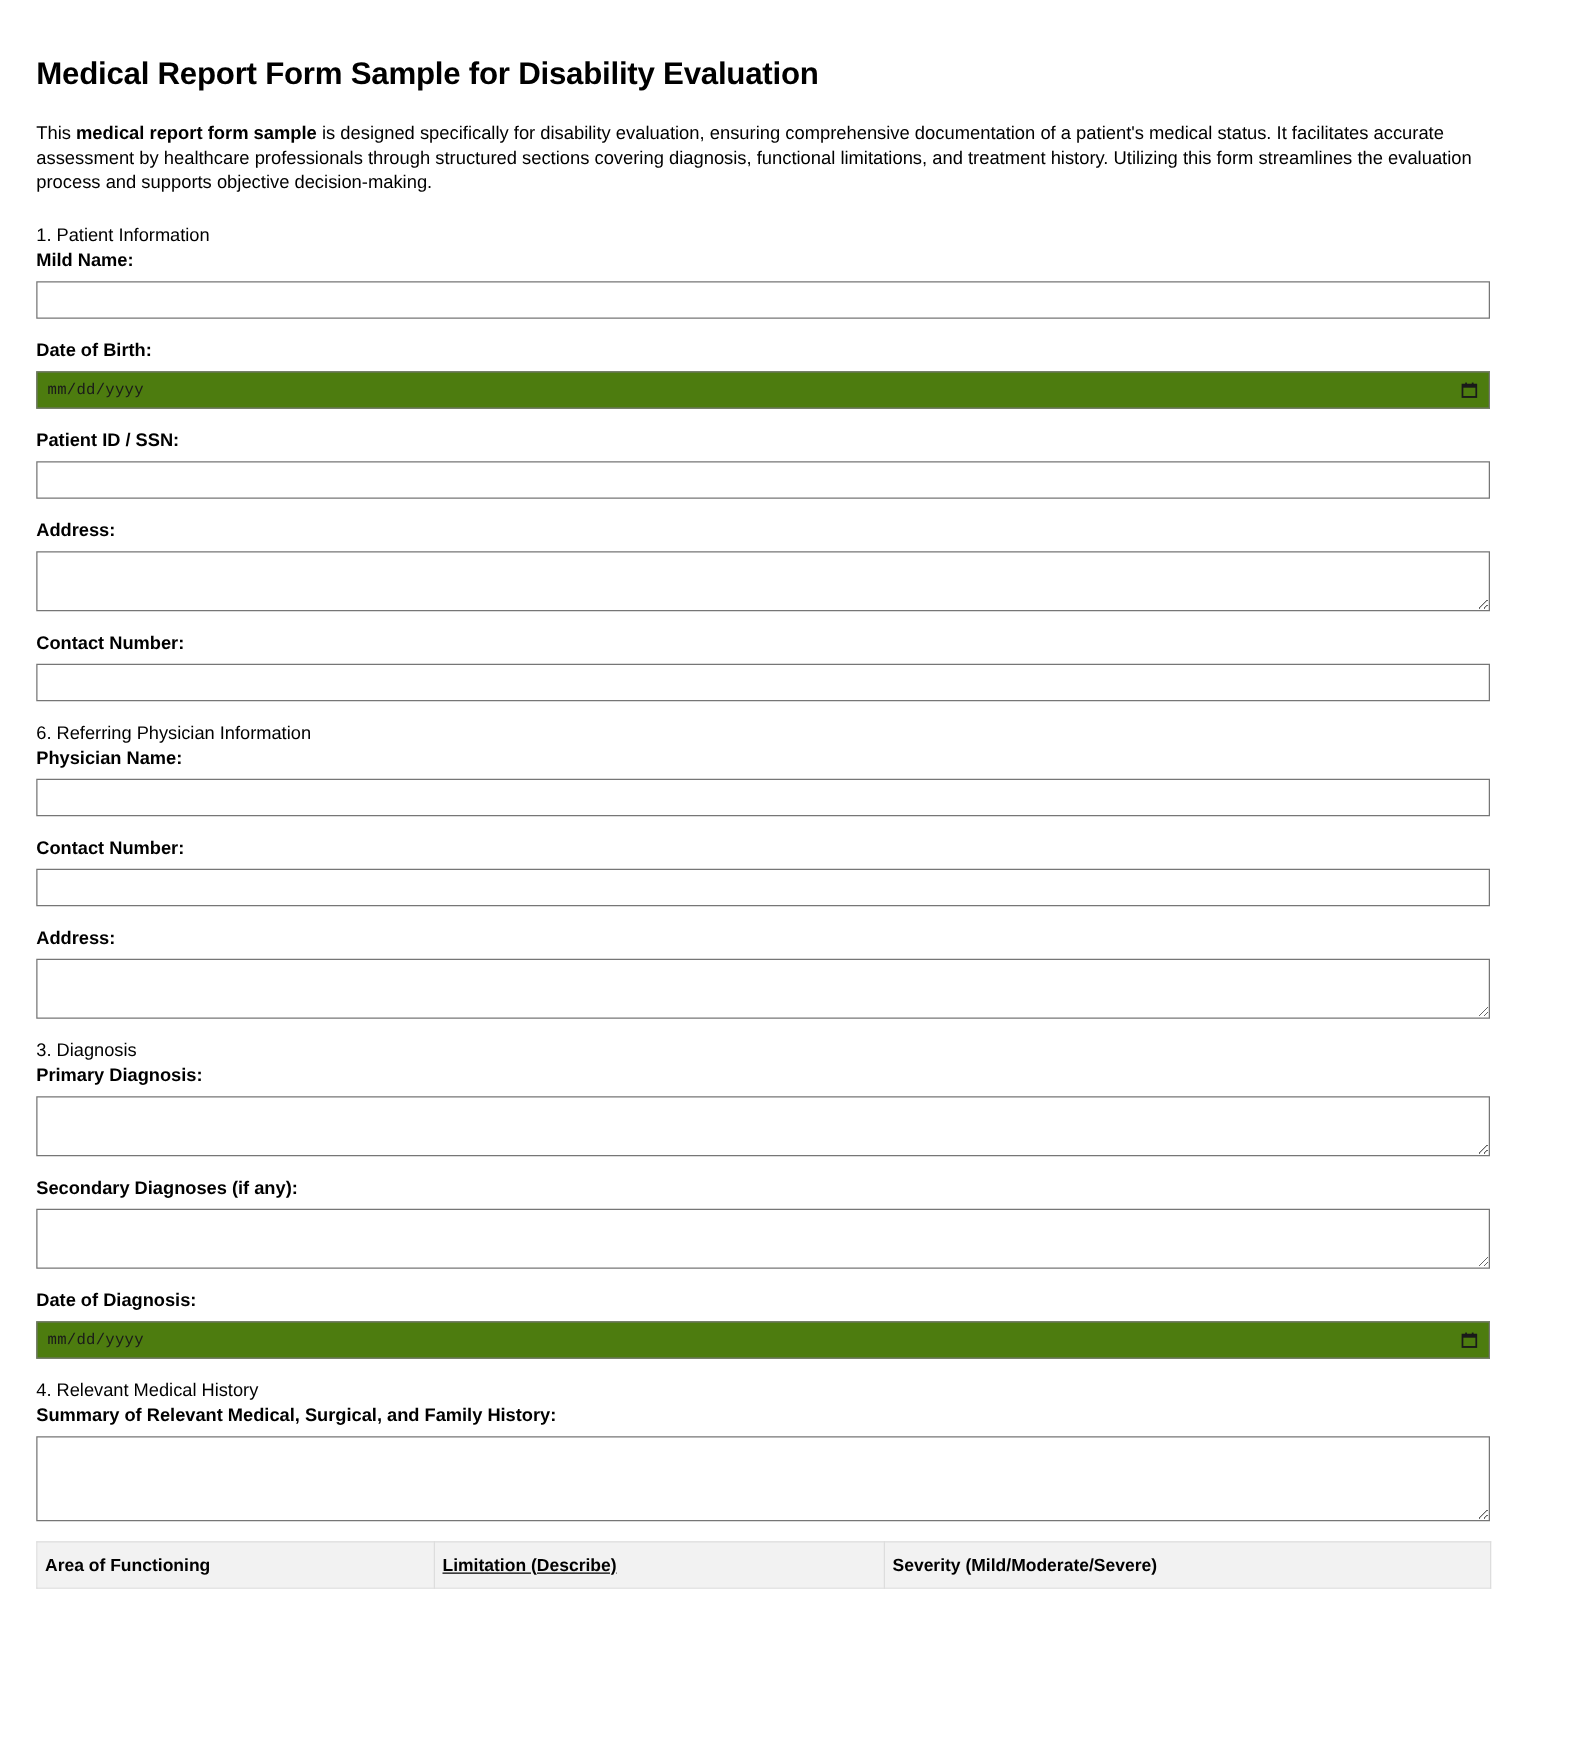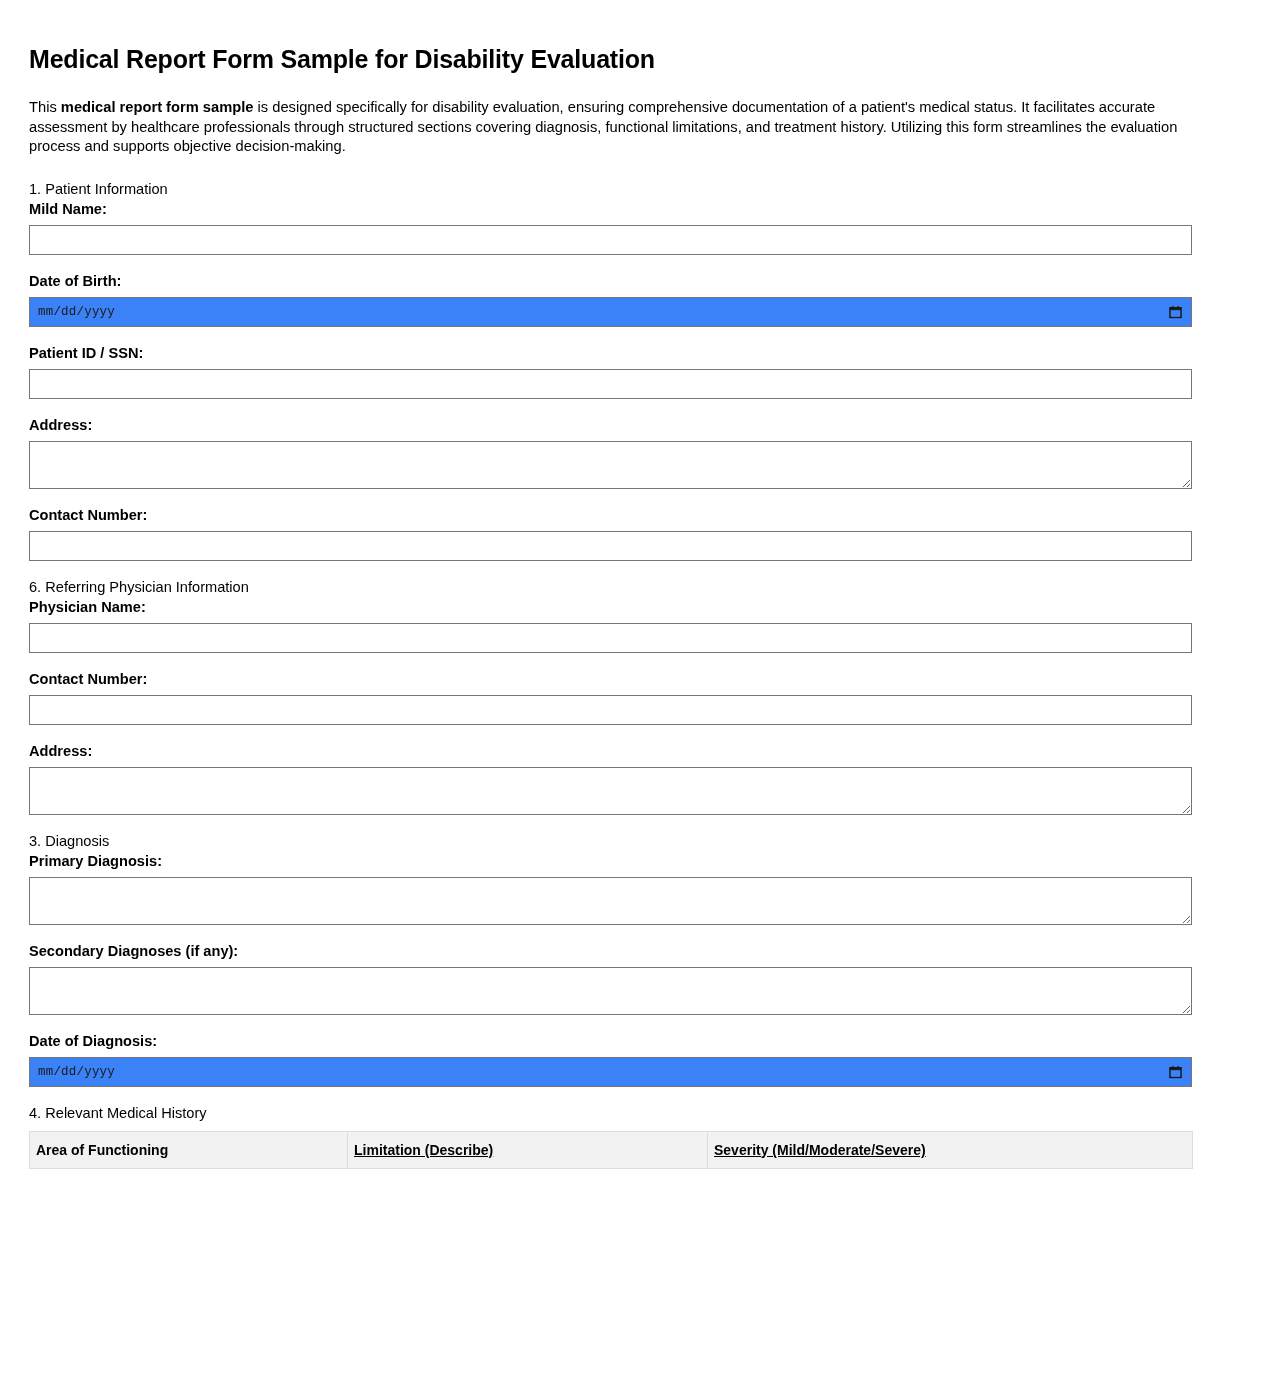--- a/index.html
+++ b/index.html
@@ -61,21 +61,21 @@
     background: #ffffff;
     border: 1px solid #767676;
     border-radius: 0;
     outline: none;
   }
   .date-wrap {
     position: relative;
     width: 1163px;
     height: 30px;
     border: 1px solid #767676;
-    background: #3b82f6;
+    background: #4d7c0f;
     display: flex;
     align-items: center;
   }
   .date-placeholder {
     font-family: "Liberation Mono", monospace;
     font-size: 12.5px;
     color: #1a1a1a;
     padding-left: 8px;
     letter-spacing: 0.2px;
     user-select: none;
@@ -116,21 +116,21 @@
     background: #f2f2f2;
     border: 1px solid #dddddd;
     font-size: 14px;
     font-weight: bold;
     text-align: left;
     padding: 9px 6px;
     line-height: 18px;
   }
   table.limitations-table th.col-area { width: 318px; }
   table.limitations-table th.col-limitation { width: 360px; text-decoration: underline; }
-  table.limitations-table th.col-severity { width: 485px; text-decoration: underline; }
+  table.limitations-table th.col-severity { width: 485px; }
 </style>
 </head>
 <body>
 
 <div class="page">
 
   <h1 class="form-title">Medical Report Form Sample for Disability Evaluation</h1>
 
   <p class="intro"><span>This </span><b>medical report form sample</b><span> is designed specifically for disability evaluation, ensuring comprehensive documentation of a patient's medical status. It facilitates accurate assessment by healthcare professionals through structured sections covering diagnosis, functional limitations, and treatment history. Utilizing this form streamlines the evaluation process and supports objective decision-making.</span></p>
 
@@ -206,20 +206,24 @@
         <rect x="1" y="2.4" width="12" height="10.6" fill="none" stroke="#1a1a1a" stroke-width="1.6"></rect>
         <rect x="1" y="2.4" width="12" height="2.6" fill="#1a1a1a"></rect>
         <rect x="3.4" y="0.6" width="1.5" height="2.6" fill="#1a1a1a"></rect>
         <rect x="9.1" y="0.6" width="1.5" height="2.6" fill="#1a1a1a"></rect>
       </svg>
     </div>
   </div>
 
   <h2 class="section-title section-gap">4. Relevant Medical History</h2>
 
+  <div class="field-block">
+    <label class="field-label">Summary of Relevant Medical, Surgical, and Family History:</label>
+    <textarea class="area-input area-tall" style=""></textarea>
+  </div>
 
 
   <table class="limitations-table">
     <thead>
       <tr>
         <th class="col-area">Area of Functioning</th>
         <th class="col-limitation">Limitation (Describe)</th>
         <th class="col-severity">Severity (Mild/Moderate/Severe)</th>
       </tr>
     </thead>

